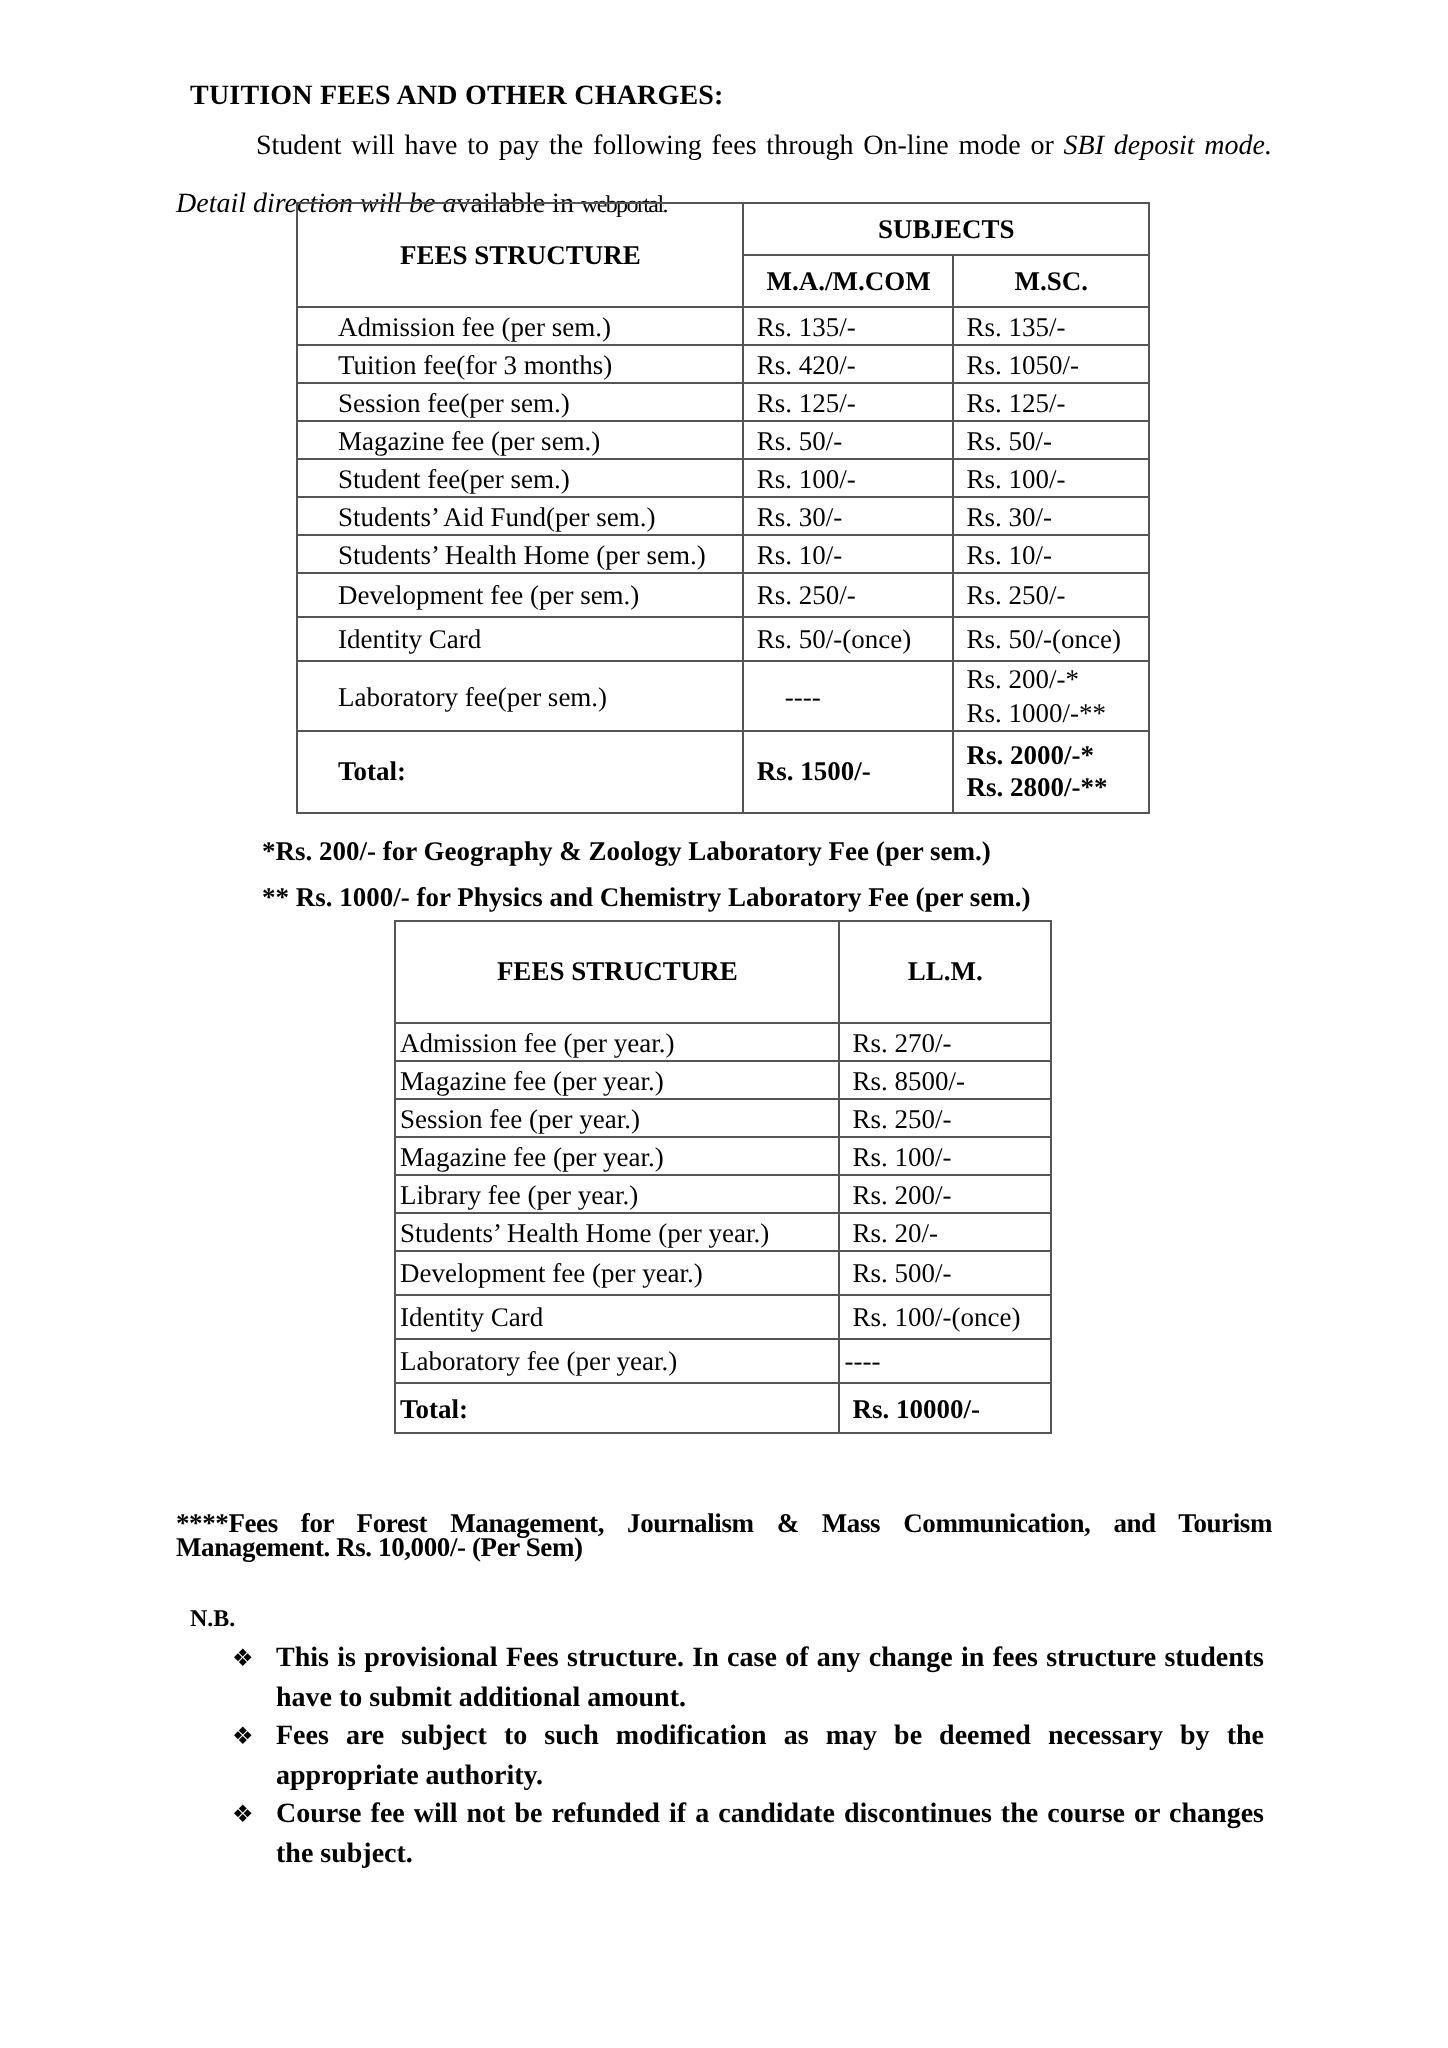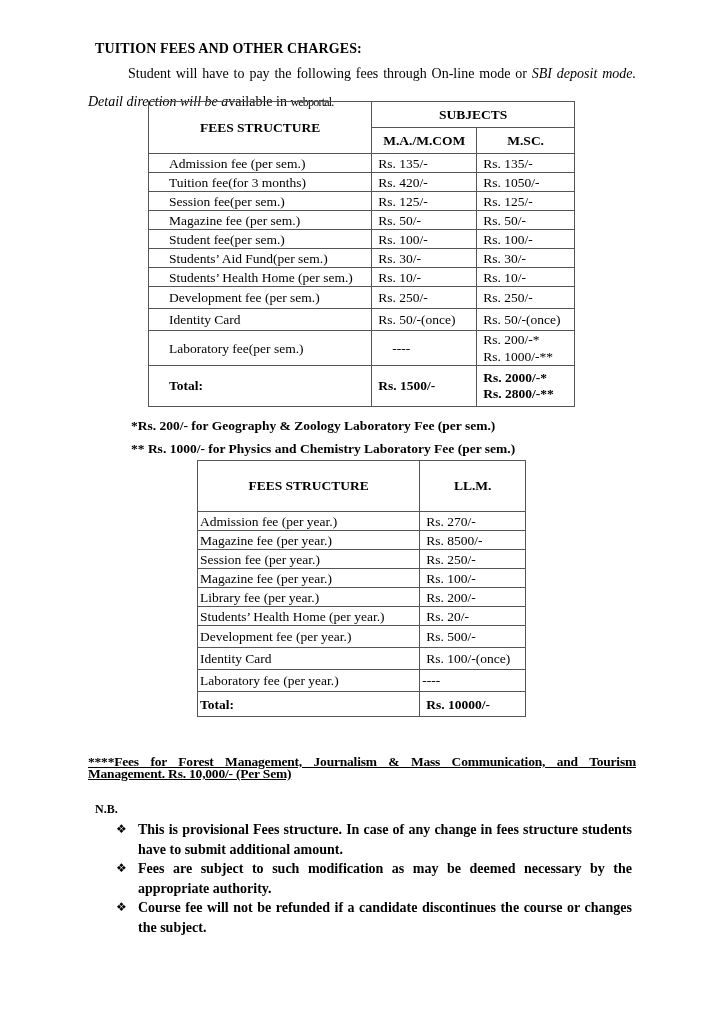--- a/index.html
+++ b/index.html
@@ -33,21 +33,21 @@
   #t2 { left:197px; top:460px; width:329px; }
   #t2 col.c1 { width:223px; } #t2 col.c2 { width:106px; }
   #t2 tr.h th { height:50px; }
   #t2 td { height:18px; line-height:17px; }
   #t2 td.v { padding-left:6px; }
   #t2 tr.tall td { height:21px; }
   #t2 tr.total td { height:24px; font-weight:bold; }
 
   .forest { left:88px; top:756px; width:548px; font-size:13.5px; font-weight:bold;
             line-height:12px; text-align:justify; font-family:"Liberation Sans","DejaVu Sans",sans-serif; font-stretch:condensed; letter-spacing:-0.2px;}
-  .forest span { font-family:"Liberation Serif",serif;text-decoration:underline; }
+  .forest span { font-family:"Liberation Serif",serif; }
   .nb { left:95px; top:802px; font-size:12px; font-weight:bold; }
   .bullets { left:116px; top:820px; width:516px; margin:0; padding:0; list-style:none; }
   .bullets li { position:relative; padding-left:22px; font-size:14px; font-weight:bold;
                 line-height:19.5px; text-align:justify; margin-bottom:0; }
   .bullets li .glyph { position:absolute; left:0; top:0; font-size:12px; font-family:"DejaVu Sans",sans-serif; }
 </style>
 </head>
 <body>
 
 <div class="abs heading">TUITION FEES AND OTHER CHARGES:</div>

